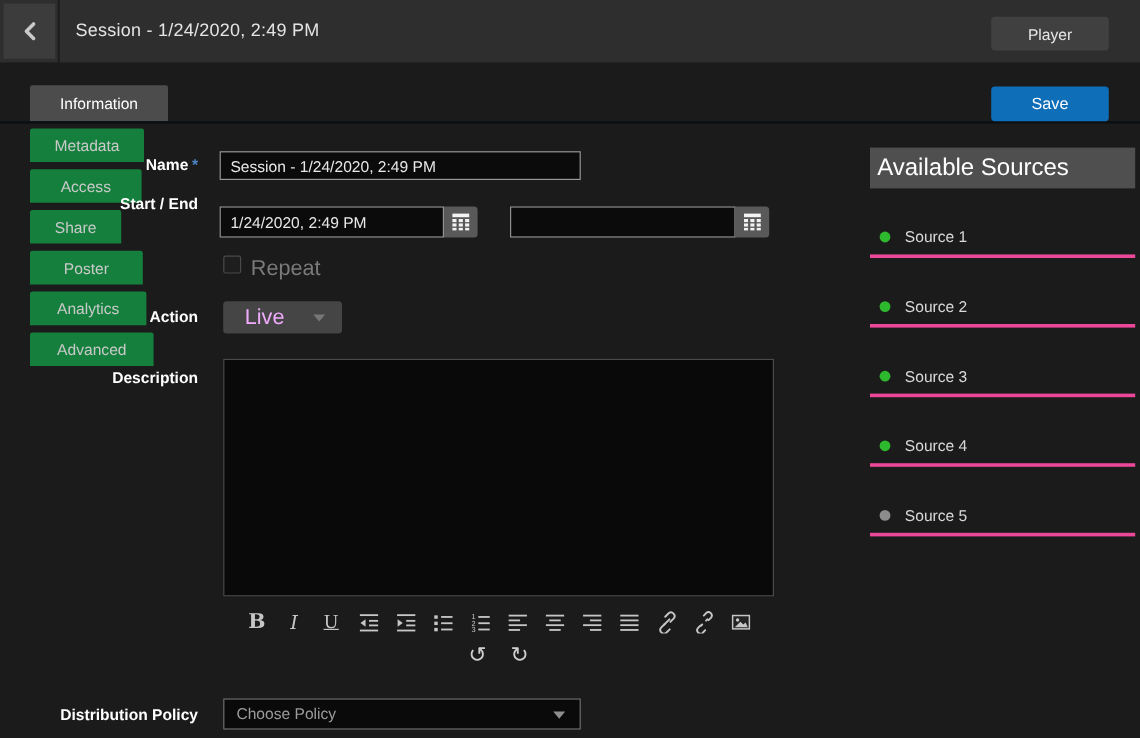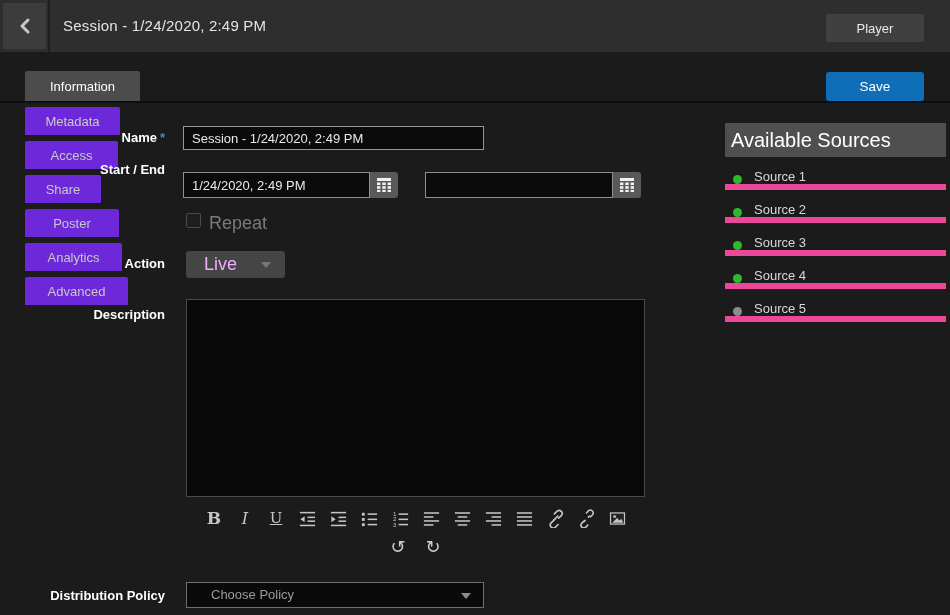--- a/index.html
+++ b/index.html
@@ -32,21 +32,21 @@
   }
   .player-btn {
     position:absolute; left:826px; top:14px; width:98px; height:28px;
     background:#404040; color:#e8e8e8; border:none; border-radius:3px;
     font-size:13px; font-family:inherit; cursor:pointer;
   }
 
   
   .tabs-row { position:absolute; left:25px; top:73px; display:flex; gap:6px;flex-direction:column; }
   .tab {
-    height:28px; background:#6d28d9; color:#c9c9c9; border:none; cursor:pointer;
+    height:28px; background:#15803d; color:#c9c9c9; border:none; cursor:pointer;
     font-size:13px; font-family:inherit; border-radius:2px 2px 0 0;
     display:flex; align-items:center; justify-content:center;
   }
   .tab.active { background:#4c4c4c; color:#ffffff; height:30px; margin-top:-2px; }
   .tab-underline { position:absolute; left:0; top:101px; width:950px; height:2px; background:#0c0f12; }
   .save-btn {
     position:absolute; left:826px; top:72px; width:98px; height:29px;
     background:#0e6eb8; color:#ffffff; border:none; border-radius:3px;
     font-size:13.5px; font-family:inherit; cursor:pointer;
   }
@@ -100,33 +100,33 @@
   }
   .glyph-b { font-family:"DejaVu Serif", serif; font-weight:bold; font-size:17px; }
   .glyph-i { font-family:"DejaVu Serif", serif; font-style:italic; font-size:16px; }
   .glyph-u { font-family:"DejaVu Serif", serif; font-size:15px; text-decoration:underline; }
   .glyph-undo { font-family:"DejaVu Sans", sans-serif; font-size:18px; color:#cfcfcf; }
 
   
   .policy-select {
     position:absolute; left:186px; top:582px; width:298px; height:26px;
     background:#0a0a0a; border:1px solid #6e6e6e; cursor:pointer;
-    color:#9b9b9b; font-size:13px; line-height:24px; padding-left:24px;
+    color:#9b9b9b; font-size:13px; line-height:24px; padding-left:10px;
   }
   .policy-select .arrow-down { right:12px; top:10px; border-top:6px solid #8d8d8d; }
 
   
   .sources-panel { position:absolute; left:725px; top:123px; width:221px; }
   .src-header {
     height:34px; background:#4f4f4f; color:#ffffff; font-size:20px;
     line-height:34px; padding-left:6px;
   }
   .src-row {
-    height:33px; display:flex; align-items:flex-end;
-    border-bottom:6px solid #ec4899; padding-left:8px; cursor:pointer;
+    height:33px; display:flex; align-items:center;
+    border-bottom:3px solid #ec4899; padding-left:8px; cursor:pointer;margin-top:25px;
   }
   .dot { width:9px; height:9px; border-radius:50%; margin-right:12px; flex:none; }
   .dot.online { background:#2db82d; }
   .dot.offline { background:#8c8c8c; }
   .src-label { font-size:13px; color:#d9d9d9; }
 </style>
 </head>
 <body>
 
 <div class="header">

